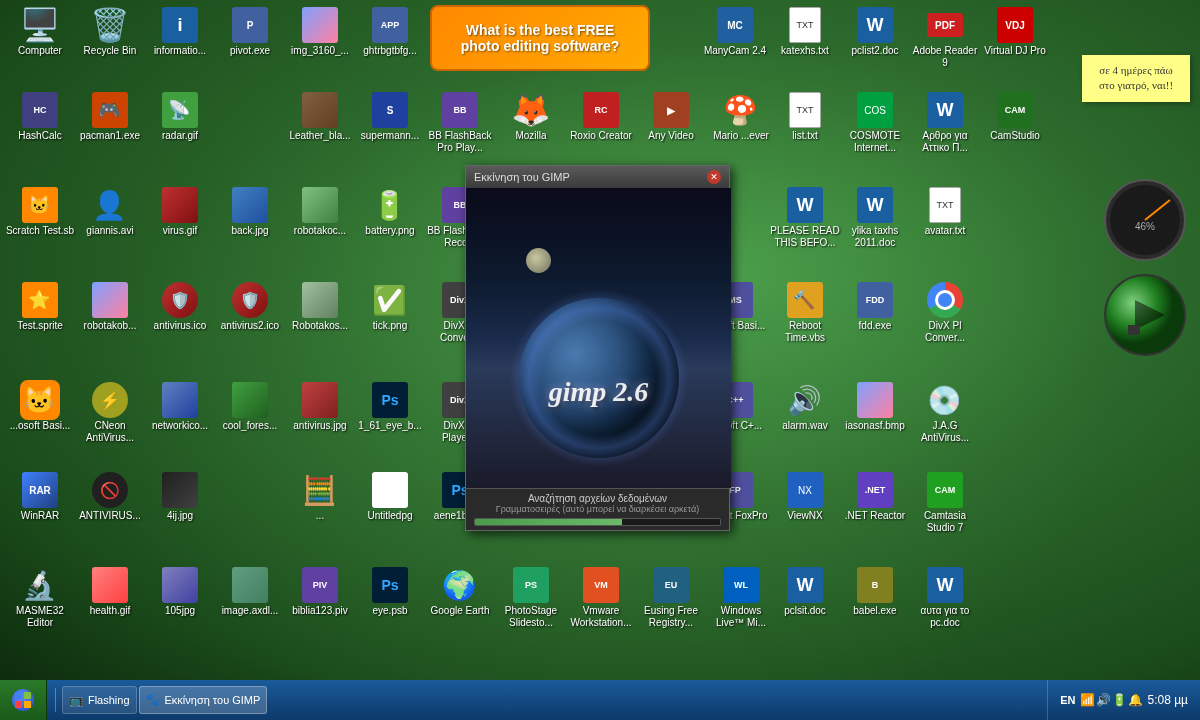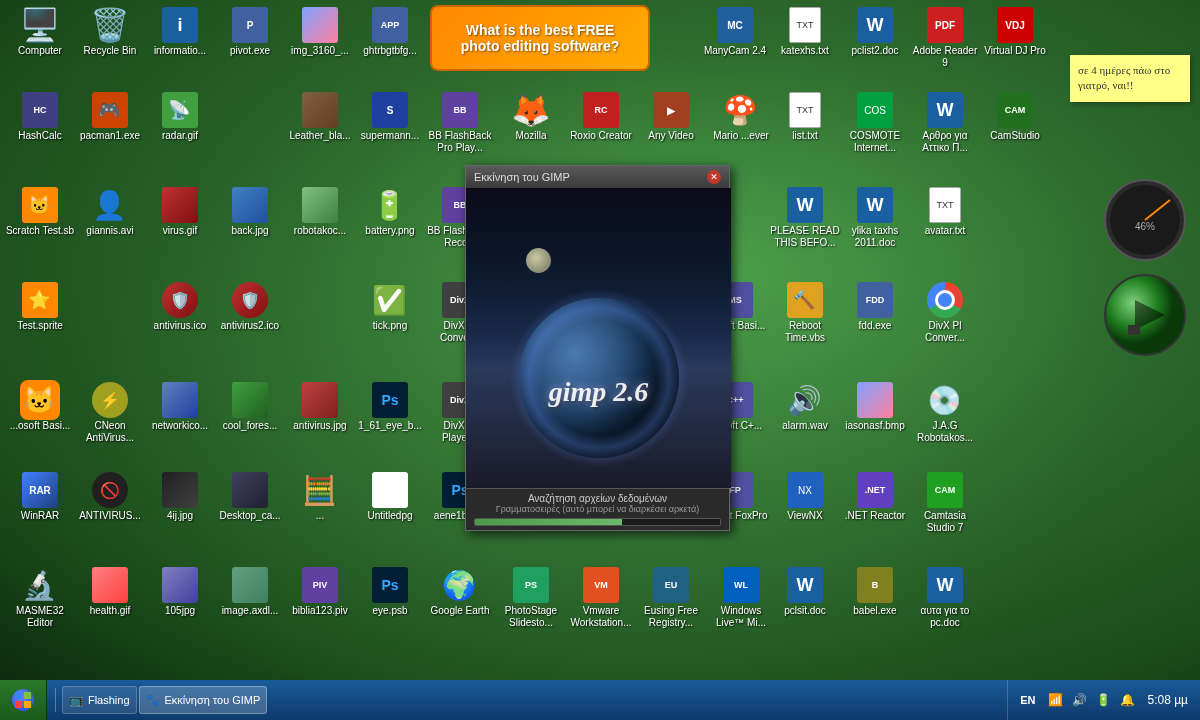--- a/index.html
+++ b/index.html
@@ -50,28 +50,29 @@
       text-shadow: 1px 1px 2px black;
       word-break: break-word;
       line-height: 1.2;
     }
 
     
     .sticky-note {
       position: absolute;
       top: 55px;
       right: 10px;
-      width: 120px;
+      width: 108px;
       background: #ffff88;
       padding: 8px;
       font-size: 11px;
       color: #333;
       box-shadow: 2px 2px 5px rgba(0,0,0,0.3);
       line-height: 1.4;
       font-family: 'Comic Sans MS', cursive;
+      text-align: center;
     }
 
     
     .ad-popup {
       position: absolute;
       top: 5px;
       left: 430px;
       width: 220px;
       background: linear-gradient(135deg, #ff8800, #ffaa00);
       border: 2px solid #cc6600;
@@ -257,21 +258,21 @@
       display: flex;
       align-items: center;
       flex: 1;
       padding: 0 4px;
       gap: 2px;
     }
 
     .system-tray {
       display: flex;
       align-items: center;
-      gap: 8px;
+      gap: 0;
       padding: 0 8px;
       height: 40px;
       border-left: 1px solid rgba(255,255,255,0.2);
     }
 
     .tray-icon {
       width: 16px;
       height: 16px;
       display: flex;
       align-items: center;
@@ -299,21 +300,21 @@
     .icon-svg-container {
       width: 40px;
       height: 40px;
       margin: 0 auto;
       display: flex;
       align-items: center;
       justify-content: center;
     }
 
     .word-icon { background: #1a5fa0; color: white; font-size: 18px; font-weight: bold; border-radius: 3px; width: 36px; height: 36px; display: flex; align-items: center; justify-content: center; }
-    .pdf-icon { background: #cc2020; color: white; font-size: 10px; font-weight: bold; border-radius: 3px; width: 36px; height: 36px; display: flex; align-items: center; justify-content: center; }
+    .pdf-icon { background: #cc2020; color: white; font-size: 10px; font-weight: bold; border-radius: 3px; width: 36px; height: 24px; display: flex; align-items: center; justify-content: center; }
     .exe-icon { background: #4060a0; color: white; font-size: 10px; font-weight: bold; border-radius: 3px; width: 36px; height: 36px; display: flex; align-items: center; justify-content: center; }
     .ps-icon { background: #001e36; color: #31a8ff; font-size: 14px; font-weight: bold; border-radius: 3px; width: 36px; height: 36px; display: flex; align-items: center; justify-content: center; }
     .txt-icon { background: white; color: #333; font-size: 9px; border-radius: 2px; width: 32px; height: 36px; display: flex; align-items: center; justify-content: center; border: 1px solid #aaa; }
     .img-icon { background: linear-gradient(135deg, #80a0ff, #ff80a0); border-radius: 3px; width: 36px; height: 36px; }
     .green-icon { background: #40a040; border-radius: 3px; width: 36px; height: 36px; display: flex; align-items: center; justify-content: center; color: white; font-size: 18px; }
     .chrome-icon { width: 36px; height: 36px; border-radius: 50%; background: conic-gradient(#ea4335 0deg 120deg, #34a853 120deg 240deg, #4285f4 240deg 360deg); position: relative; }
     .chrome-icon::after { content: ''; position: absolute; top: 50%; left: 50%; transform: translate(-50%,-50%); width: 14px; height: 14px; border-radius: 50%; background: #4285f4; border: 3px solid white; }
   </style>
 </head>
 <body>
@@ -552,32 +553,44 @@
         </div>
       <div class="icon-label">avatar.txt</div>
     </div>
 
     <div class="desktop-icon" style="left:5px; top:280px">
       <div class="icon-svg-container">
           <div style="background:#ff8800;border-radius:3px;width:36px;height:36px;display:flex;align-items:center;justify-content:center;font-size:18px">⭐</div>
         </div>
       <div class="icon-label">Test.sprite</div>
     </div>
+    <div class="desktop-icon" style="left:75px; top:280px">
+      <div class="icon-svg-container">
+          <div class="img-icon"></div>
+        </div>
+      <div class="icon-label">robotakob...</div>
+    </div>
     <div class="desktop-icon" style="left:145px; top:280px">
       <div class="icon-svg-container">
           <div class="ico" style="background:linear-gradient(135deg,#c03030,#801010);border-radius:50%;width:36px;height:36px;display:flex;align-items:center;justify-content:center;color:white;font-size:16px">🛡️</div>
         </div>
       <div class="icon-label">antivirus.ico</div>
     </div>
     <div class="desktop-icon" style="left:215px; top:280px">
       <div class="icon-svg-container">
           <div style="background:linear-gradient(135deg,#c03030,#801010);border-radius:50%;width:36px;height:36px;display:flex;align-items:center;justify-content:center;color:white;font-size:16px">🛡️</div>
         </div>
       <div class="icon-label">antivirus2.ico</div>
     </div>
+    <div class="desktop-icon" style="left:285px; top:280px">
+      <div class="icon-svg-container">
+          <div class="img-icon" style="background:linear-gradient(135deg,#a0c0a0,#608060)"></div>
+        </div>
+      <div class="icon-label">Robotakos...</div>
+    </div>
     <div class="desktop-icon" style="left:355px; top:280px">
       <div class="icon-svg-container">
           <span style="font-size:28px">✅</span>
         </div>
       <div class="icon-label">tick.png</div>
     </div>
     <div class="desktop-icon" style="left:425px; top:280px">
       <div class="icon-svg-container">
           <div class="exe-icon" style="background:#404040; font-size:9px">DivX</div>
         </div>
@@ -665,46 +678,40 @@
     <div class="desktop-icon" style="left:840px; top:380px">
       <div class="icon-svg-container">
           <div class="img-icon"></div>
         </div>
       <div class="icon-label">iasonasf.bmp</div>
     </div>
     <div class="desktop-icon" style="left:910px; top:380px">
       <div class="icon-svg-container">
           <span style="font-size:28px">💿</span>
         </div>
-      <div class="icon-label">J.A.G Robotakos...</div>
+      <div class="icon-label">J.A.G AntiVirus...</div>
     </div>
 
     <div class="desktop-icon" style="left:5px; top:470px">
       <div class="icon-svg-container">
           <div style="background:linear-gradient(135deg,#4080ff,#204080);border-radius:3px;width:36px;height:36px;display:flex;align-items:center;justify-content:center;font-size:10px;color:white;font-weight:bold">RAR</div>
         </div>
       <div class="icon-label">WinRAR</div>
     </div>
     <div class="desktop-icon" style="left:75px; top:470px">
       <div class="icon-svg-container">
           <div style="background:#202020;border-radius:50%;width:36px;height:36px;display:flex;align-items:center;justify-content:center;font-size:16px">🚫</div>
         </div>
       <div class="icon-label">ANTIVIRUS...</div>
     </div>
     <div class="desktop-icon" style="left:145px; top:470px">
       <div class="icon-svg-container">
           <div class="img-icon" style="background:linear-gradient(135deg,#202020,#404040)"></div>
         </div>
       <div class="icon-label">4ij.jpg</div>
-    </div>
-    <div class="desktop-icon" style="left:215px; top:470px">
-      <div class="icon-svg-container">
-          <div class="img-icon" style="background:linear-gradient(135deg,#404060,#202030)"></div>
-        </div>
-      <div class="icon-label">Desktop_ca...</div>
     </div>
     <div class="desktop-icon" style="left:285px; top:470px">
       <div class="icon-svg-container">
           <span style="font-size:28px">🧮</span>
         </div>
       <div class="icon-label">...</div>
     </div>
     <div class="desktop-icon" style="left:355px; top:470px">
       <div class="icon-svg-container">
           <div class="img-icon" style="background:white"></div>

